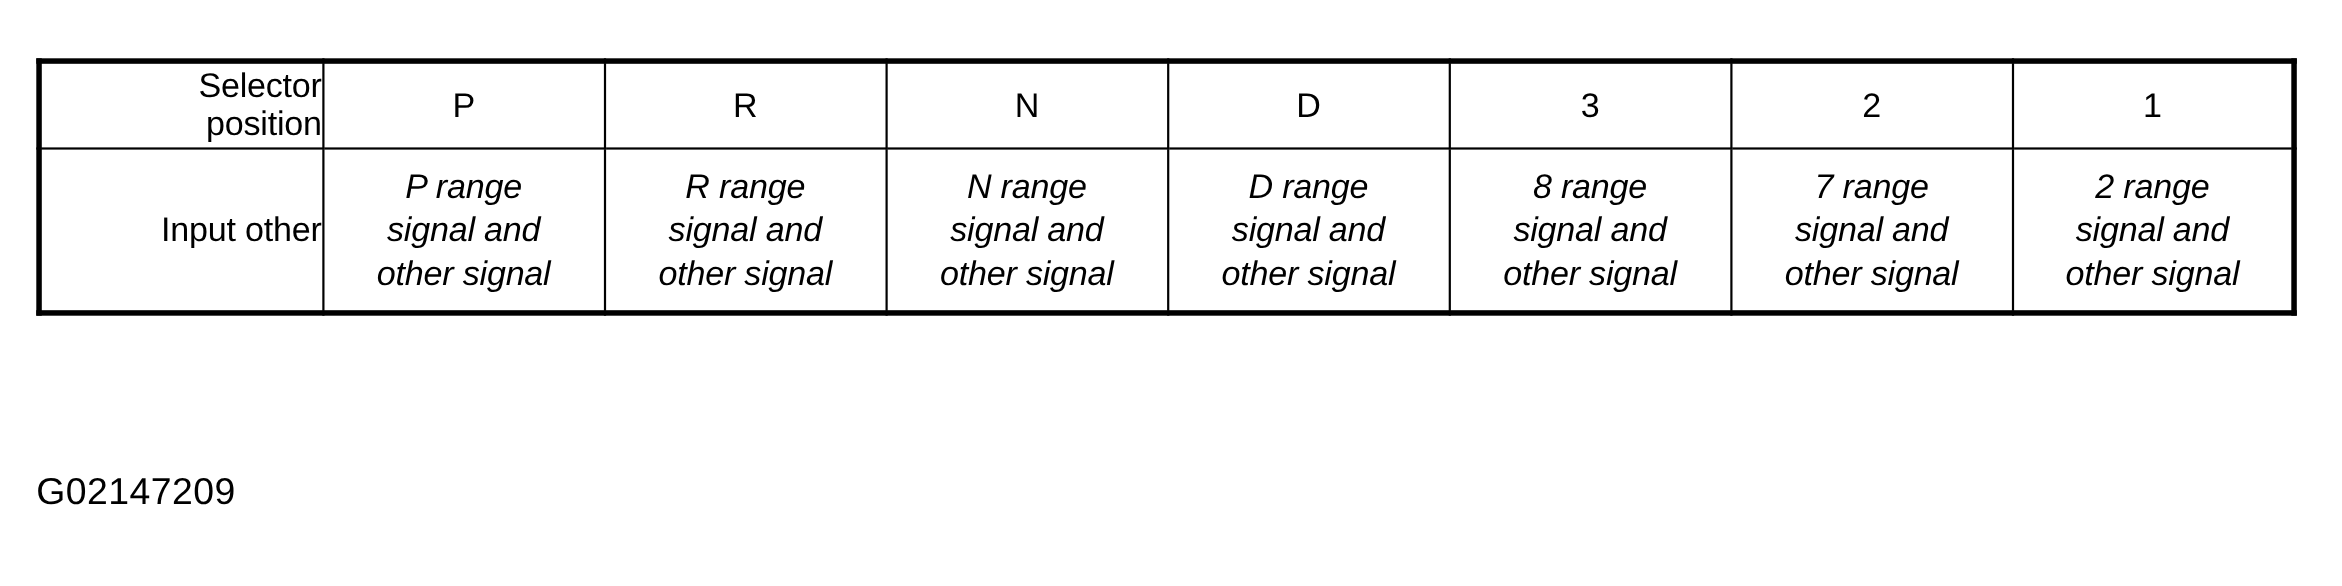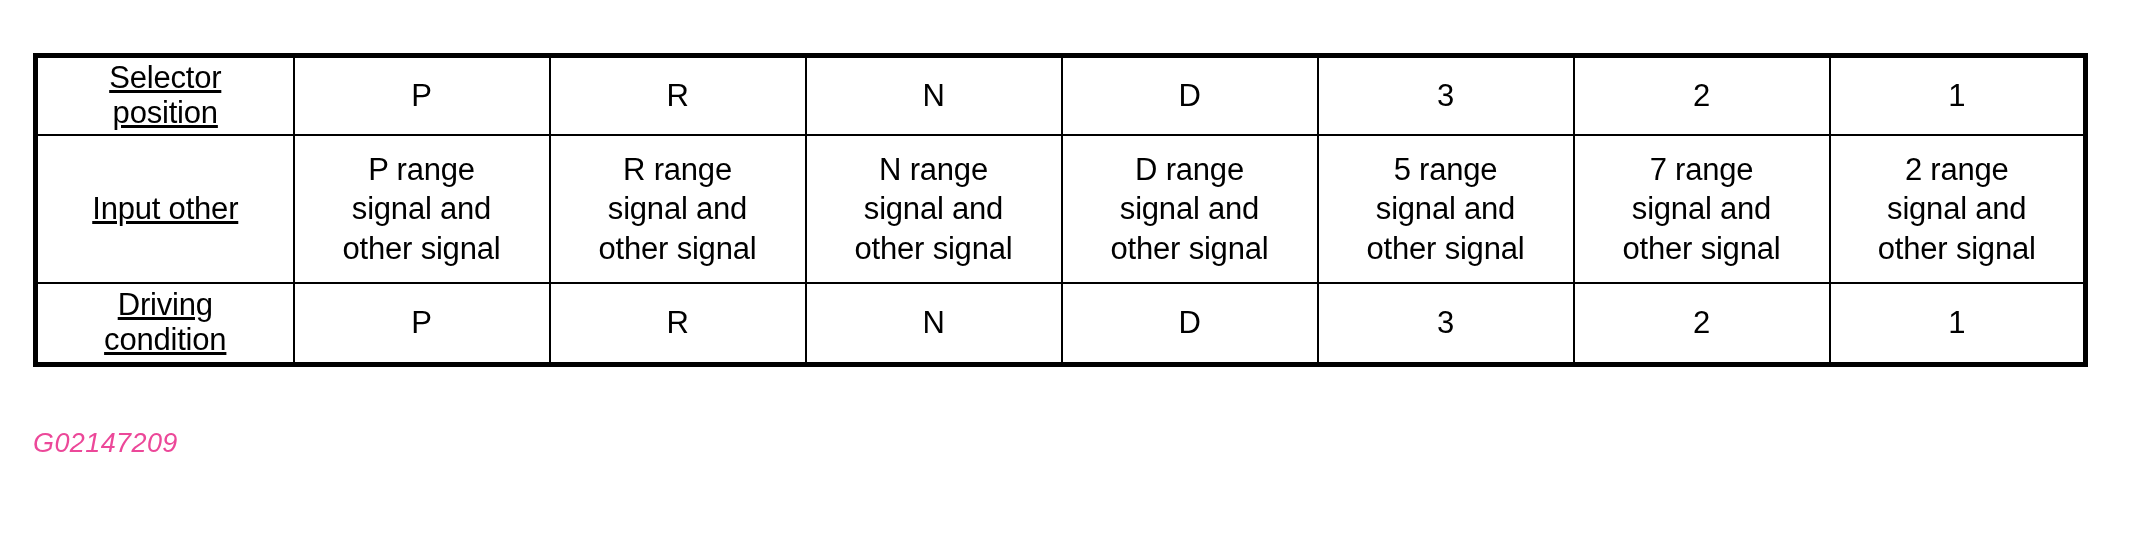--- a/index.html
+++ b/index.html
@@ -52,58 +52,57 @@
   col.c-label { width: 258px; }
   col.c-data  { width: 256px; }
 
   
   tr.row-selector td { height: 76px; }
   tr.row-input    td { height: 146px; }
   tr.row-driving  td { height: 78px; }
 
   
   td.label-cell {
-    text-align: center;
+    text-align: right;
     padding-left: 10px;
     font-size: 31px;
     line-height: 1.12;
     letter-spacing: -0.2px;
-    text-decoration: underline;
   }
   td.label-cell .lbl {
     display: block;
     white-space: pre-line;
   }
 
   
   td.data-cell {
     text-align: center;
     font-size: 31px;
     line-height: 1.18;
     letter-spacing: -0.2px;
   }
   td.data-cell .val {
     display: block;
     white-space: pre-line;
   }
 
   tr.row-input td.data-cell .val {
     line-height: 1.26;
+    font-style: italic;
   }
 
   
   .caption {
     position: absolute;
     left: 33px;
     top: 428px;
-    font-size: 27px;
+    font-size: 34px;
     letter-spacing: 0.4px;
-    color: #ec4899;
+    color: #000000;
     white-space: nowrap;
-    font-style: italic;
   }
 </style>
 </head>
 <body>
 
 <div class="page">
 
   <div class="table-wrap">
     <table class="spec">
       <colgroup>
@@ -164,63 +163,36 @@
             <span class="val">N range
 signal and
 other signal</span>
           </td>
           <td class="data-cell">
             <span class="val">D range
 signal and
 other signal</span>
           </td>
           <td class="data-cell">
-            <span class="val">5 range
+            <span class="val">8 range
 signal and
 other signal</span>
           </td>
           <td class="data-cell">
             <span class="val">7 range
 signal and
 other signal</span>
           </td>
           <td class="data-cell">
             <span class="val">2 range
 signal and
 other signal</span>
           </td>
         </tr>
 
-        <tr class="row-driving">
-          <td class="label-cell">
-            <span class="lbl">Driving
-condition</span>
-          </td>
-          <td class="data-cell">
-            <span class="val">P</span>
-          </td>
-          <td class="data-cell">
-            <span class="val">R</span>
-          </td>
-          <td class="data-cell">
-            <span class="val">N</span>
-          </td>
-          <td class="data-cell">
-            <span class="val">D</span>
-          </td>
-          <td class="data-cell">
-            <span class="val">3</span>
-          </td>
-          <td class="data-cell">
-            <span class="val">2</span>
-          </td>
-          <td class="data-cell">
-            <span class="val">1</span>
-          </td>
-        </tr>
 
       </tbody>
     </table>
   </div>
 
   <div class="caption">G02147209</div>
 
 </div>
 
 </body></html>

